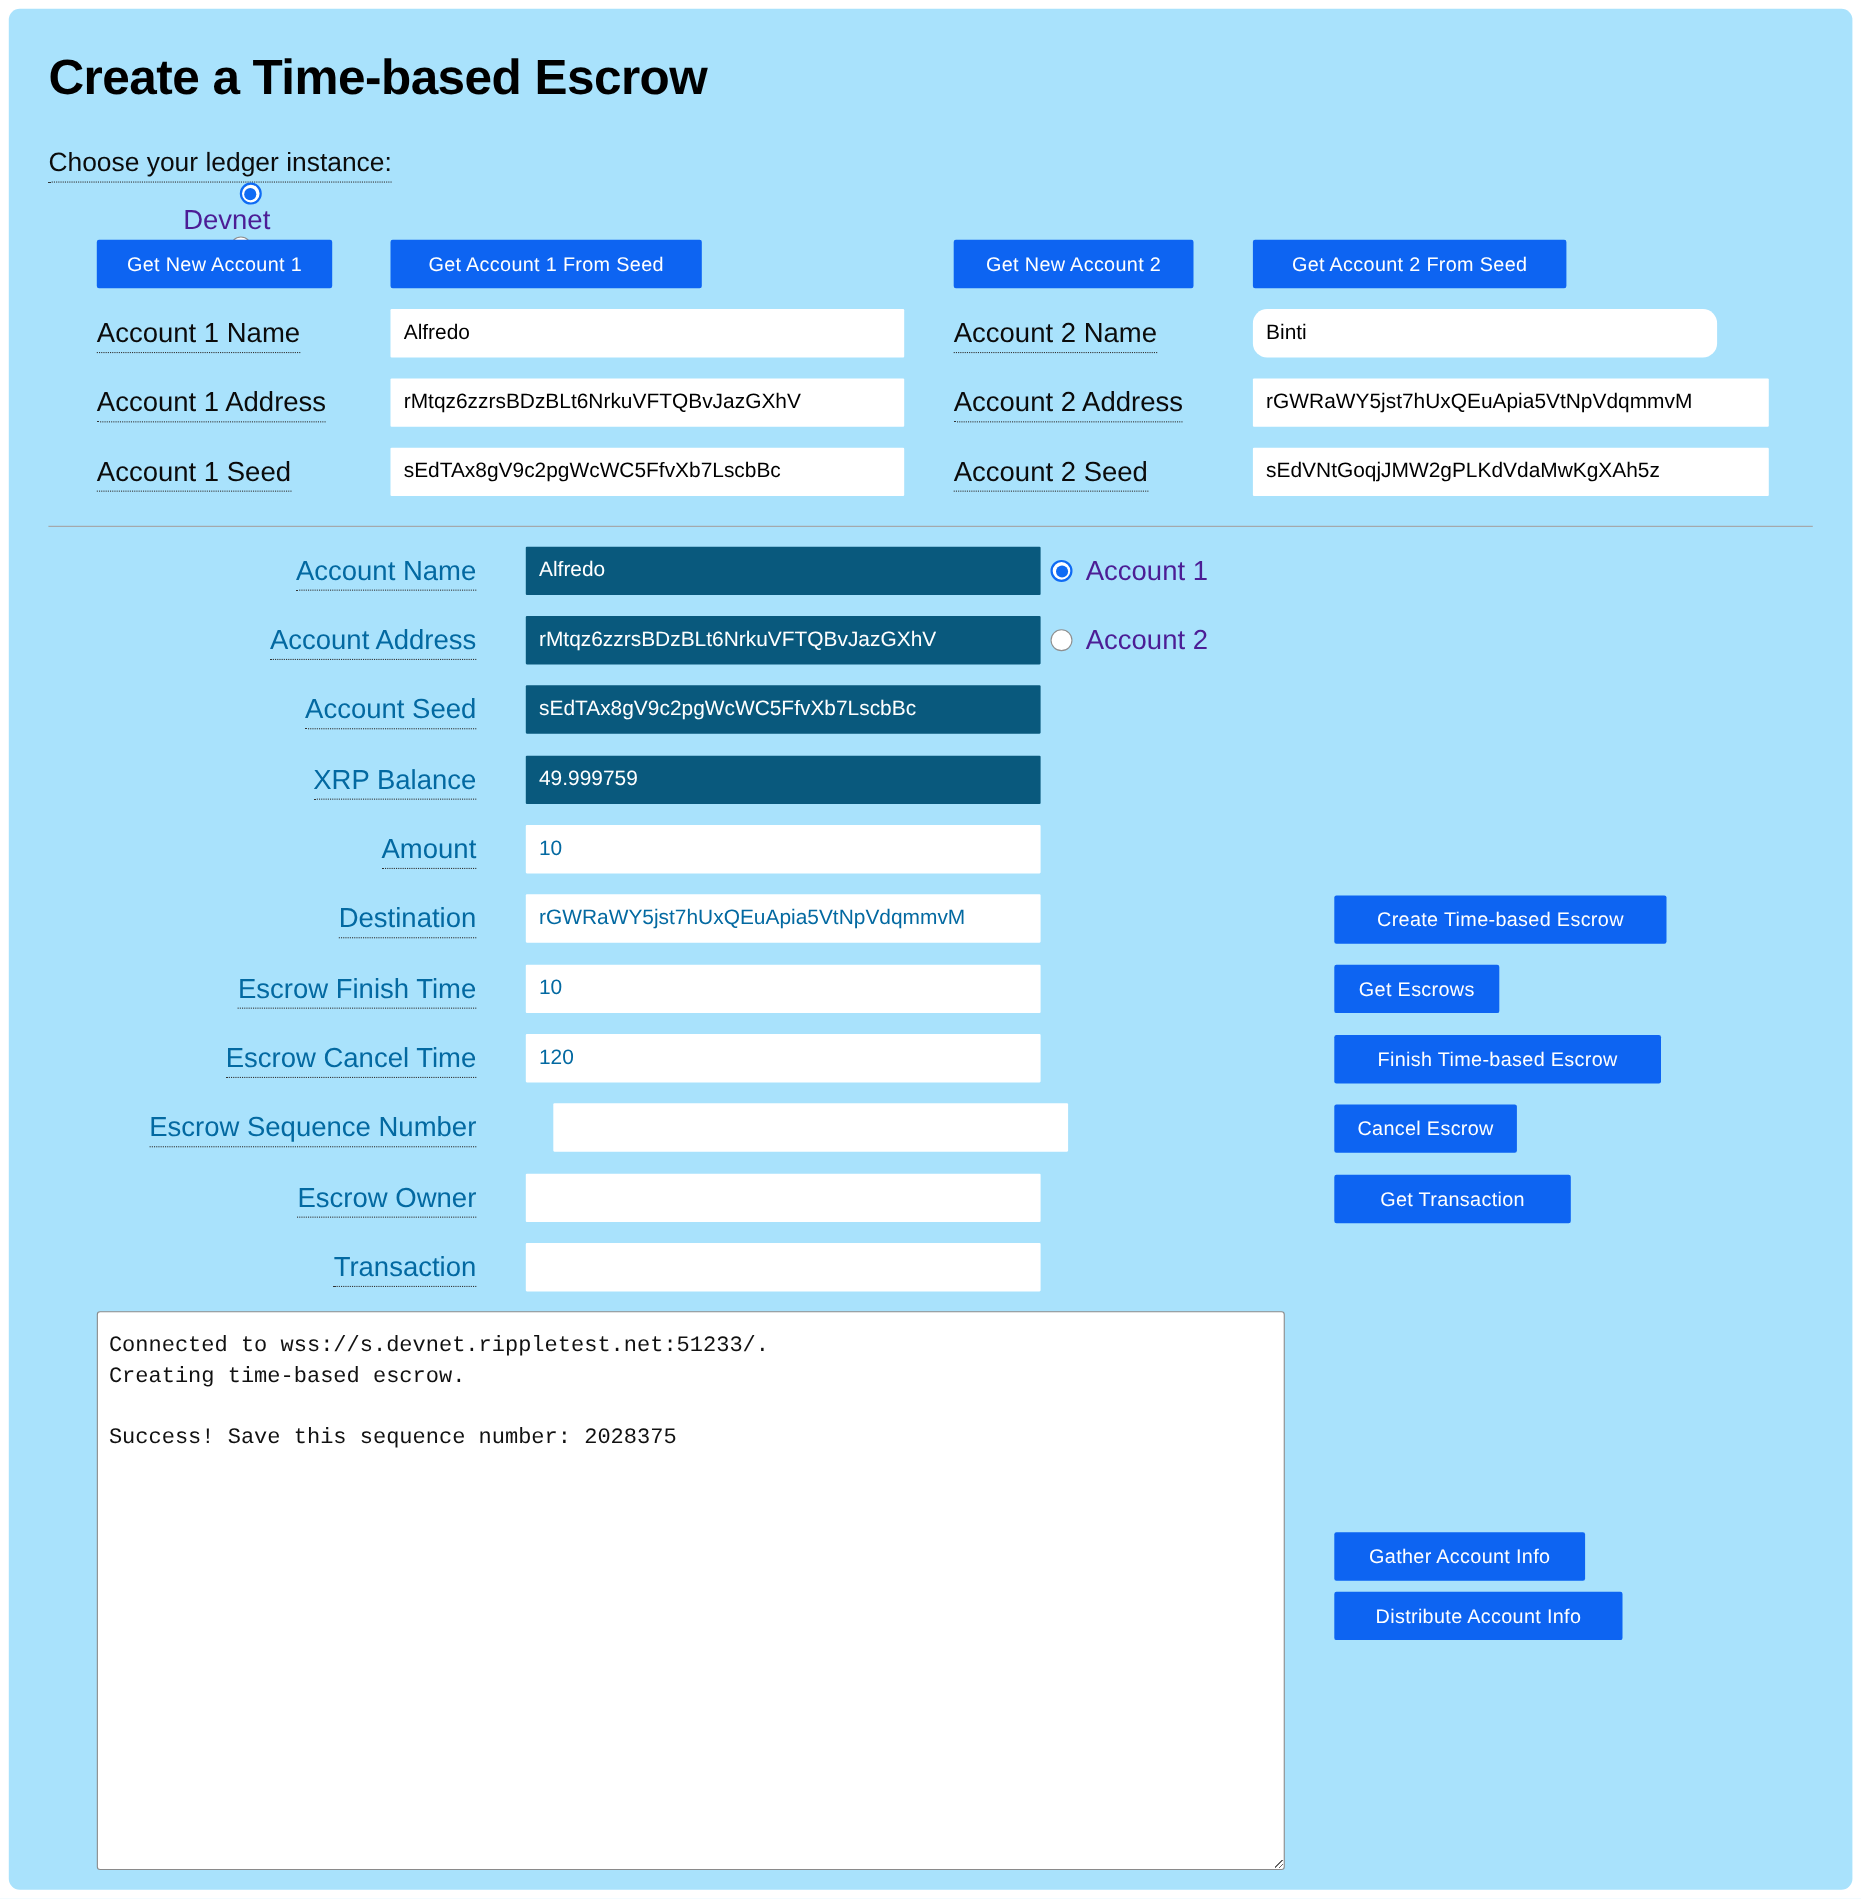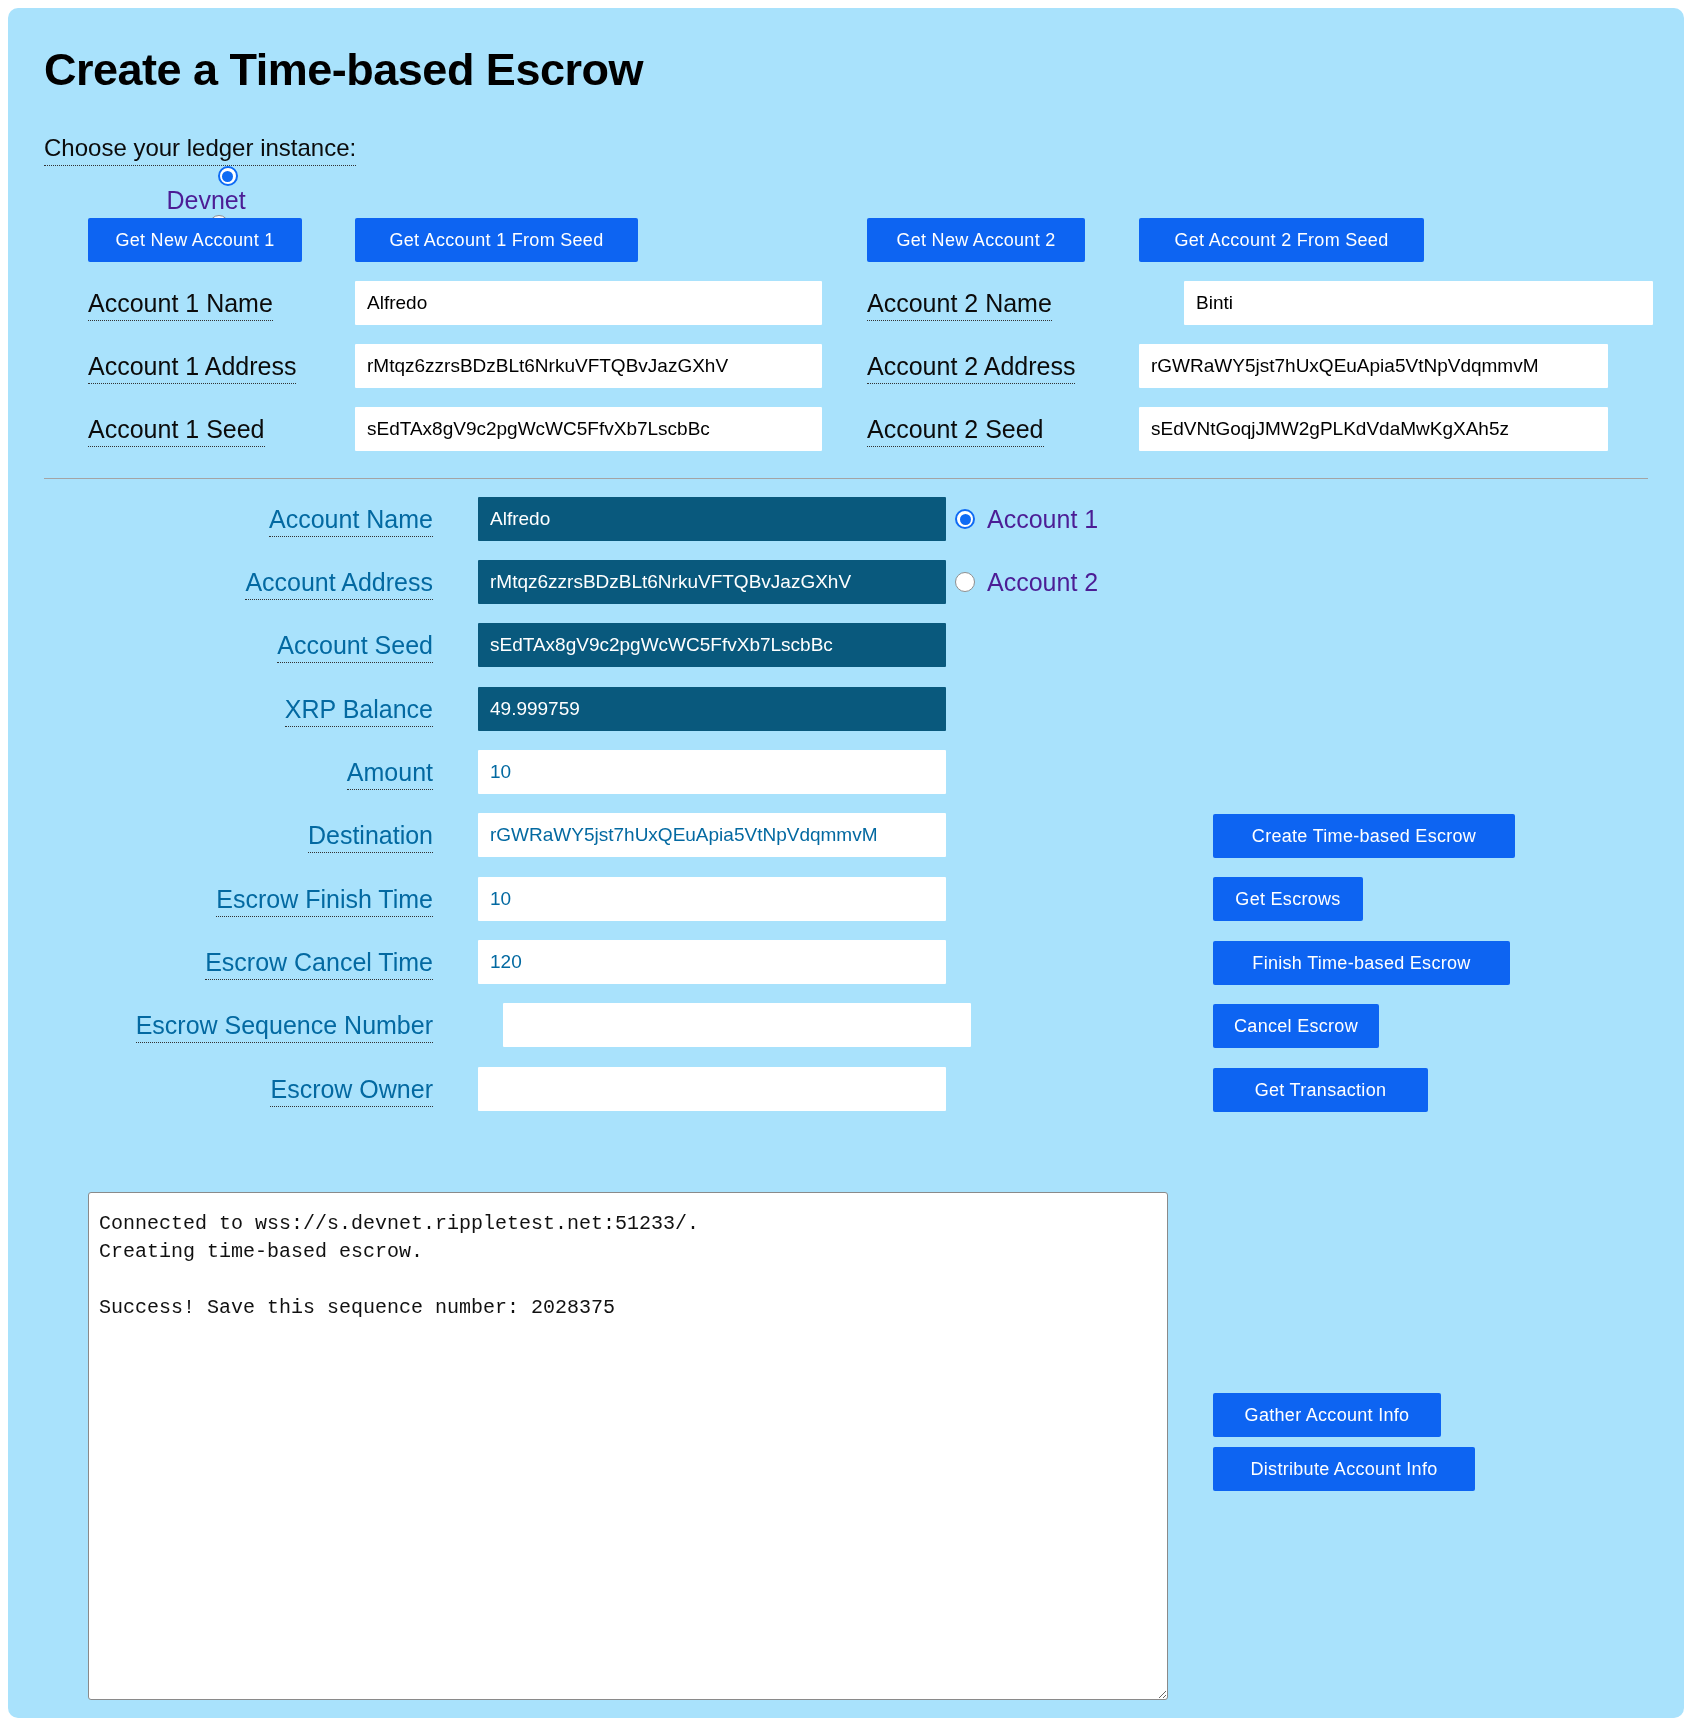--- a/index.html
+++ b/index.html
@@ -84,21 +84,21 @@
   <button class="btn" style="left:1131px; top:210px; width:285px;">Get Account 2 From Seed</button>
 
   <div class="top-label" style="left:80px; top:281px;"><span>Account 1 Name</span></div>
   <input class="field" style="left: 347px; top: 273px; width: 467px;" value="Alfredo">
   <div class="top-label" style="left:80px; top:344px;"><span>Account 1 Address</span></div>
   <input class="field" style="left: 347px; top: 336px; width: 467px;" value="rMtqz6zzrsBDzBLt6NrkuVFTQBvJazGXhV">
   <div class="top-label" style="left:80px; top:407px;"><span>Account 1 Seed</span></div>
   <input class="field" style="left: 347px; top: 399px; width: 467px;" value="sEdTAx8gV9c2pgWcWC5FfvXb7LscbBc">
 
   <div class="top-label" style="left:859px; top:281px;"><span>Account 2 Name</span></div>
-  <input class="field" style="left: 1176px; top: 273px; width: 469px;" value="Binti">
+  <input class="field" style="left: 1131px; top: 273px; width: 422px; border-radius: 13px;" value="Binti">
   <div class="top-label" style="left:859px; top:344px;"><span>Account 2 Address</span></div>
   <input class="field" style="left: 1131px; top: 336px; width: 469px;" value="rGWRaWY5jst7hUxQEuApia5VtNpVdqmmvM">
   <div class="top-label" style="left:859px; top:407px;"><span>Account 2 Seed</span></div>
   <input class="field" style="left: 1131px; top: 399px; width: 469px;" value="sEdVNtGoqjJMW2gPLKdVdaMwKgXAh5z">
 
   <div class="divider"></div>
 
   <div class="mrow" style="top:489px;">
     <span class="mlabel"><span>Account Name</span></span>
     <input class="mfield teal" readonly="" value="Alfredo" style="">
@@ -132,20 +132,24 @@
     <input class="mfield" value="120" style="">
   </div>
   <div class="mrow" style="top:995px;gap:25px;">
     <span class="mlabel"><span>Escrow Sequence Number</span></span>
     <input class="mfield" value="" style="">
   </div>
   <div class="mrow" style="top:1059px;">
     <span class="mlabel"><span>Escrow Owner</span></span>
     <input class="mfield" value="" style="">
   </div>
+  <div class="mrow" style="top:1122px;">
+    <span class="mlabel"><span>Transaction</span></span>
+    <input class="mfield" value="" style="">
+  </div>
 
   <div class="sel-row" style="top:489px;">
     <span class="radio checked"></span>
     <span class="radio-label">Account 1</span>
   </div>
   <div class="sel-row" style="top:552px;">
     <span class="radio"></span>
     <span class="radio-label">Account 2</span>
   </div>
 

